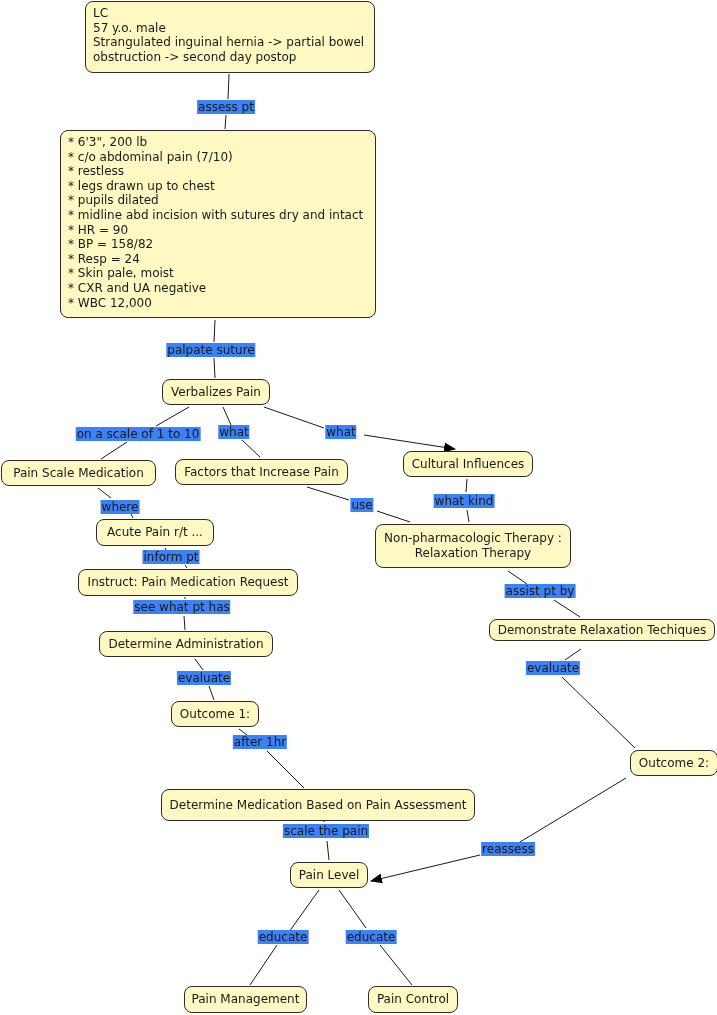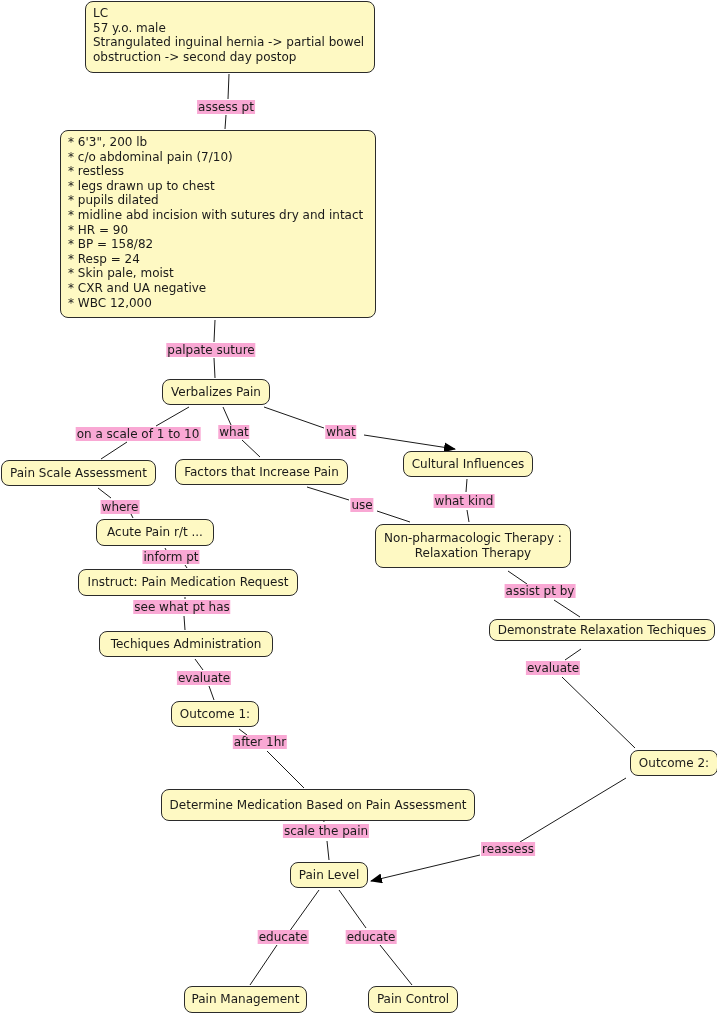--- a/index.html
+++ b/index.html
@@ -5,21 +5,21 @@
   html, body { margin: 0; padding: 0; background: #ffffff; }
   body { width: 717px; height: 1015px; position: relative; overflow: hidden;
          font-family: "DejaVu Sans", sans-serif; font-size: 12px; color: #1a1a1a; }
   #edges { position: absolute; left: 0; top: 0; width: 717px; height: 1015px; }
   .node { position: absolute; box-sizing: border-box; background: #fef9c3;
           border: 1px solid #2b2b2b; border-radius: 8px; line-height: 14.6px;
           white-space: nowrap; }
   .node.center { text-align: center; display: flex; align-items: center; justify-content: center; flex-direction: column; }
   .node.left { padding: 4px 7px; }
   .node .line { display: block; }
-  .lbl { position: absolute; background: #f9a8d4; white-space: nowrap; line-height: 14px;
+  .lbl { position: absolute; background: #3b82f6; white-space: nowrap; line-height: 14px;
          transform: translate(-50%, -50%); padding: 0 1px; }
 </style>
 </head>
 <body>
 
 <svg id="edges" xmlns="http://www.w3.org/2000/svg">
   <defs>
     <marker id="arrow" markerWidth="12" markerHeight="10" refX="11" refY="5" orient="auto" markerUnits="userSpaceOnUse">
       <path d="M0,0 L12,5 L0,10 z" fill="#000"></path>
     </marker>
@@ -84,21 +84,21 @@
   <span class="line">* Skin pale, moist</span>
   <span class="line">* CXR and UA negative</span>
   <span class="line">* WBC 12,000</span>
 </div>
 
 <div class="node center" style="left:162px; top:379px; width:108px; height:26px;">
   <span>Verbalizes Pain</span>
 </div>
 
 <div class="node center" style="left:1px; top:460px; width:155px; height:26px;">
-  <span>Pain Scale Assessment</span>
+  <span>Pain Scale Medication</span>
 </div>
 
 <div class="node center" style="left:175px; top:459px; width:173px; height:26px;">
   <span>Factors that Increase Pain</span>
 </div>
 
 <div class="node center" style="left:403px; top:451px; width:130px; height:26px;">
   <span>Cultural Influences</span>
 </div>
 
@@ -109,21 +109,21 @@
 <div class="node center" style="left:375px; top:524px; width:196px; height:44px;">
   <span class="line">Non-pharmacologic Therapy :</span>
   <span class="line">Relaxation Therapy</span>
 </div>
 
 <div class="node center" style="left:78px; top:569px; width:220px; height:27px;">
   <span>Instruct: Pain Medication Request</span>
 </div>
 
 <div class="node center" style="left:99px; top:631px; width:174px; height:26px;">
-  <span>Techiques Administration</span>
+  <span>Determine Administration</span>
 </div>
 
 <div class="node center" style="left:489px; top:619px; width:226px; height:22px;">
   <span>Demonstrate Relaxation Techiques</span>
 </div>
 
 <div class="node center" style="left:171px; top:701px; width:88px; height:26px;">
   <span>Outcome 1:</span>
 </div>
 

